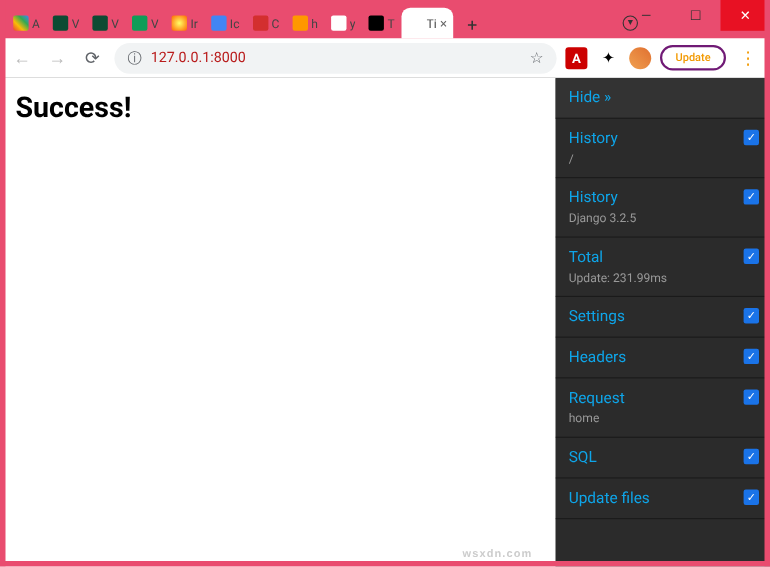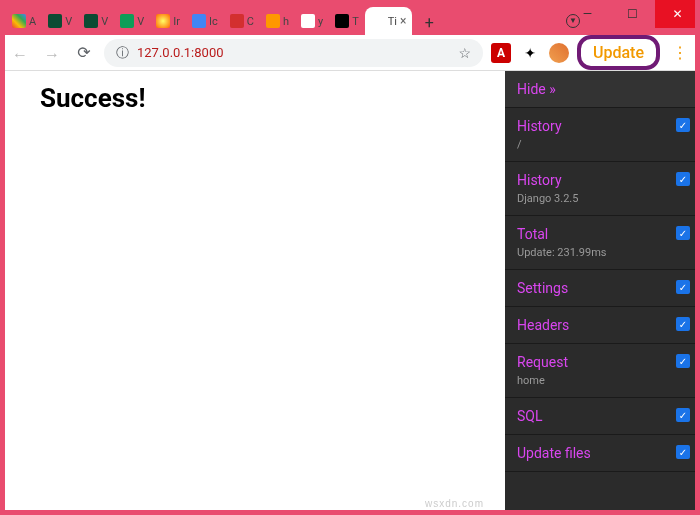--- a/index.html
+++ b/index.html
@@ -22,39 +22,39 @@
 
 .toolbar { height: 36px; background: #fff; display: flex; align-items: center; padding: 0 8px; gap: 8px; border-bottom: 1px solid #ddd; }
 .nav-btn { width: 24px; height: 24px; display: flex; align-items: center; justify-content: center; color: #5f6368; font-size: 16px; }
 .nav-btn.disabled { color: #bbb; }
 .omnibox { flex: 1; height: 28px; background: #f1f3f4; border-radius: 14px; display: flex; align-items: center; padding: 0 12px; gap: 8px; font-size: 13px; color: #5f6368; }
 .omnibox .url { color: #b91c1c; }
 .star { color: #5f6368; font-size: 14px; }
 .ext { width: 22px; height: 22px; display: flex; align-items: center; justify-content: center; font-size: 14px; }
 .ext.adobe { background: #c00; color: #fff; border-radius: 3px; font-weight: bold; font-size: 12px; width: 20px; height: 20px; }
 .avatar { width: 20px; height: 20px; border-radius: 50%; background: linear-gradient(45deg,#f0a050,#e07030); }
-.update-btn { border: 4px solid #701a75; color: #f29900; background: #fff; border-radius: 14px; padding: 4px 12px; font-size: 16px; font-weight: 500; }
+.update-btn { border: 2px solid #701a75; color: #f29900; background: #fff; border-radius: 14px; padding: 4px 12px; font-size: 10px; font-weight: 500; }
 .menu-dots { color: #f29900; font-size: 16px; padding: 0 4px; }
 
 .content { position: absolute; top: 71px; left: 0; right: 0; bottom: 0; background: #fff; display: flex; }
 .page { flex: 1; padding: 12px 14px; font-family: 'Times New Roman', serif; }
-.page h1 { font-size: 26px; font-weight: bold; color: #000; margin-left: 26px; }
+.page h1 { font-size: 26px; font-weight: bold; color: #000; }
 
 .djdt { width: 195px; background: #2b2b2b; color: #ddd; overflow-y: auto; font-size: 13px; position: relative; }
 .djdt::-webkit-scrollbar { width: 14px; }
 .djdt::-webkit-scrollbar-track { background: #f0f0f0; }
 .djdt::-webkit-scrollbar-thumb { background: #c0c0c0; border-radius: 2px; }
 .panel { border-bottom: 1px solid #1a1a1a; padding: 10px 12px; position: relative; }
-.panel .ptitle { color: #d946ef; font-size: 14px; font-weight: 400; }
+.panel .ptitle { color: #0ea5e9; font-size: 14px; font-weight: 400; }
 .panel .psub { color: #999; font-size: 11px; margin-top: 4px; }
 .panel .pcheck { position: absolute; right: 10px; top: 10px; width: 14px; height: 14px; background: #1a73e8; display: flex; align-items: center; justify-content: center; color: #fff; font-size: 10px; border-radius: 2px; }
 .hide-panel { background: #333; }
 .hide-panel .ptitle::after { content: " »"; }
 
-.watermark { position: absolute; bottom: 6px; right: 216px; font-size: 10px; color: #ccc; font-family: sans-serif; letter-spacing: 1px; z-index: 5; }
+.watermark { position: absolute; bottom: 6px; right: 216px; font-size: 10px; color: #ccc; font-family: sans-serif; letter-spacing: 1px; z-index: 5; font-weight: bold; }
 
 .frame-border { position: absolute; inset: 0; border: 5px solid #e94c6f; pointer-events: none; z-index: 10; border-top: none; }
 </style>
 </head>
 <body>
 
 <div class="chrome">
 
   <div class="tabstrip">
 

